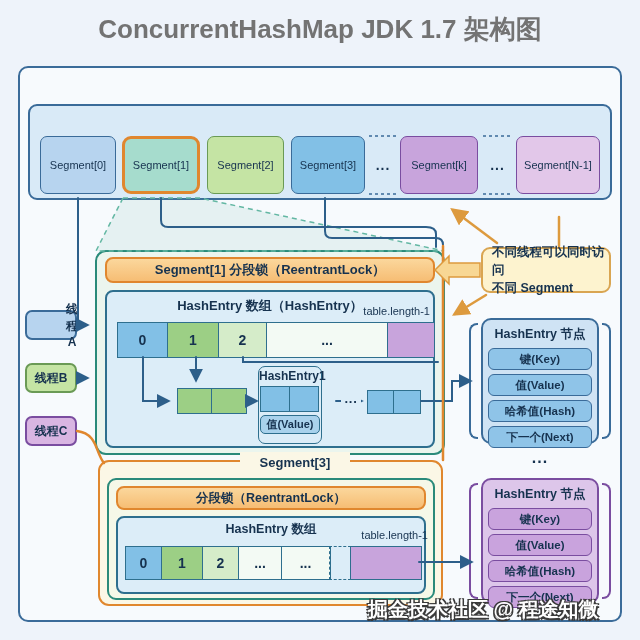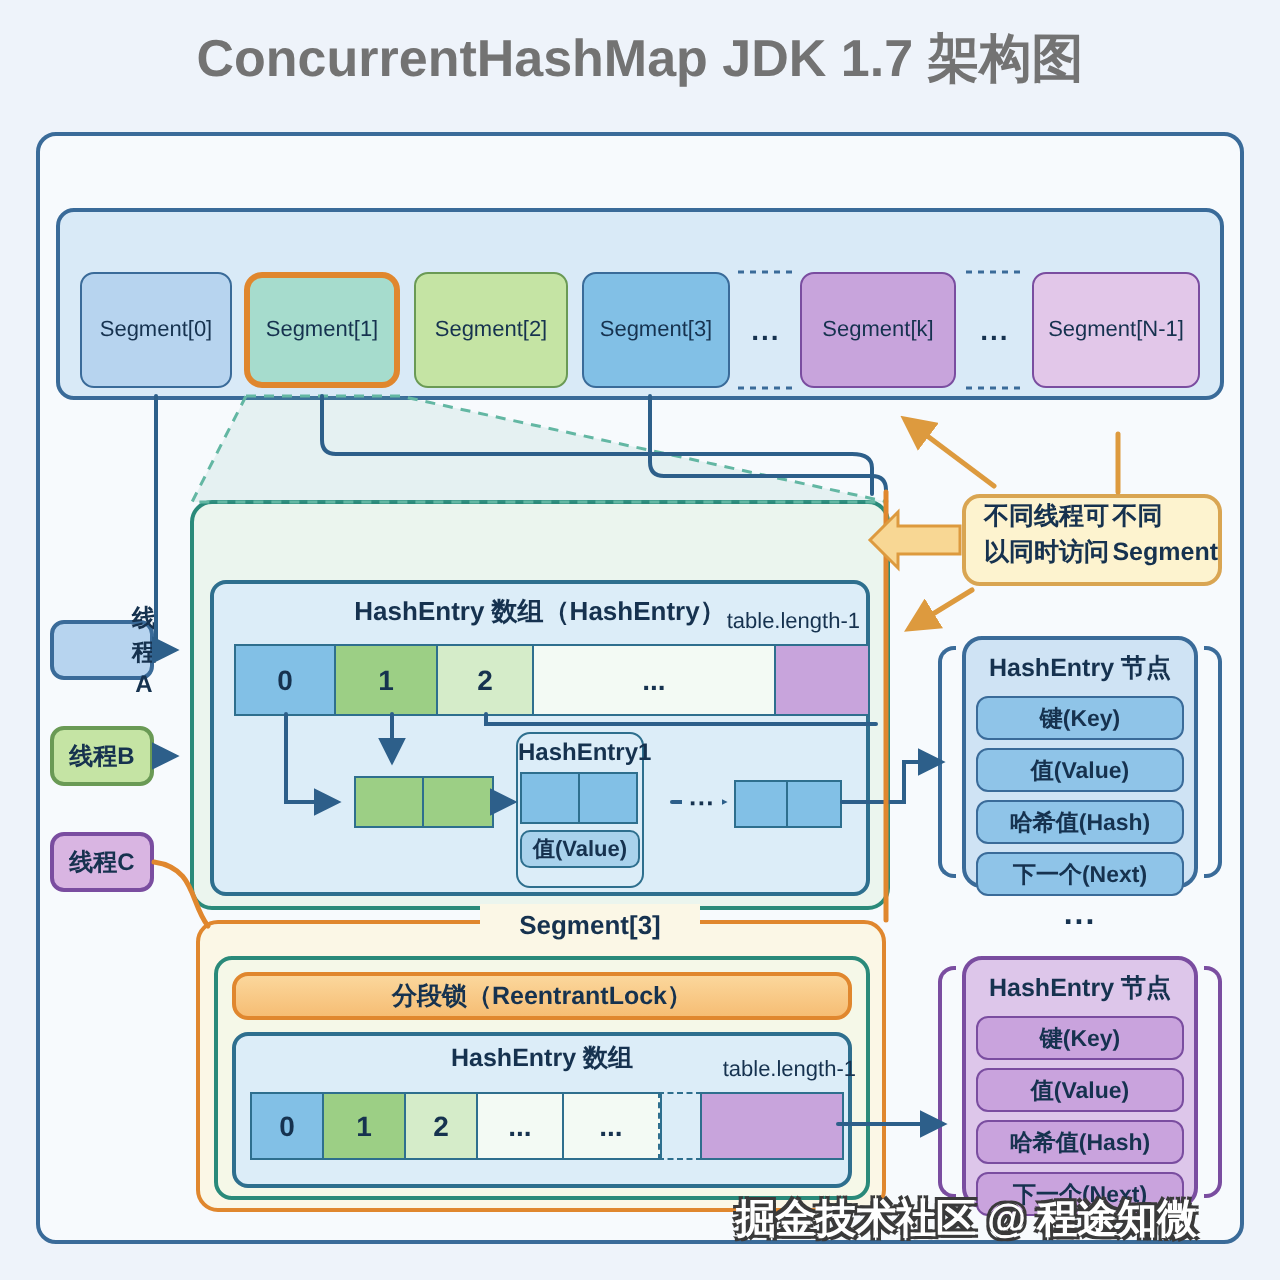--- a/index.html
+++ b/index.html
@@ -13,21 +13,21 @@
   .segarr-title{left:28px;top:109px;width:584px;font-size:13px;font-weight:700;text-align:center;}
   .segcell{top:136px;height:58px;border-radius:7px;font-size:11px;font-weight:400;color:#16324f;}
   .dots{font-size:14px;font-weight:700;letter-spacing:1px;}
   .thread{left:25px;width:52px;height:30px;border-radius:7px;font-size:12px;font-weight:700;}
   .bigbox{background:#ebf5ee;border:2px solid #2a8a7a;border-radius:11px;}
   .lockbar{background:linear-gradient(#fbd79c,#f6bd74);border:2px solid #e0872e;border-radius:8px;font-weight:700;}
   .hashbox{background:#dcedf8;border:2px solid #2e6f8e;border-radius:8px;}
   .cell{height:100%;border:1.5px solid #2e6f8e;display:flex;align-items:center;justify-content:center;font-size:14px;font-weight:700;margin-left:-1.5px;}
   .row{display:flex;}
   .tlen{font-size:11px;font-weight:400;text-align:right;}
-  .notebox{left:481px;top:247px;width:130px;height:46px;background:#fdf3cf;border:2px solid #d9a552;border-radius:9px;font-size:12.5px;font-weight:700;line-height:1.45;display:flex;flex-direction:row;justify-content:center;padding-left:9px;}
+  .notebox{left:481px;top:247px;width:130px;height:46px;background:#fdf3cf;border:2px solid #d9a552;border-radius:9px;font-size:12.5px;font-weight:700;line-height:1.45;display:flex;flex-direction:column;justify-content:center;padding-left:9px;}
   .nodebox-b{background:#cfe3f4;border:2px solid #3a6b99;border-radius:10px;}
   .nodebox-p{background:#ddc6ea;border:2px solid #7a4da0;border-radius:10px;}
   .field-b{background:#8fc4e8;border:1.5px solid #3a6b99;}
   .field-p{background:#c9a3dd;border:1.5px solid #7a4da0;}
   .field{border-radius:6px;height:20px;font-size:11.5px;font-weight:700;margin:0 auto 4px auto;width:102px;display:flex;align-items:center;justify-content:center;}
   .node-title{font-size:12.5px;font-weight:700;text-align:center;margin:6px 0 5px 0;}
   .bracket{width:9px;height:116px;}
   .bkt-b{border:2px solid #3a6b99;}
   .bkt-p{border:2px solid #7a4da0;}
   .bkt-l{border-right:none;border-radius:8px 0 0 8px;}
@@ -55,20 +55,21 @@
   <div class="abs ctr dots" style="left:367px;top:136px;width:32px;height:58px;">...</div>
   <div class="abs ctr segcell" style="left:400px;width:78px;background:#c8a4dc;border:1.5px solid #7a4da0;">Segment[k]</div>
   <div class="abs ctr dots" style="left:481px;top:136px;width:33px;height:58px;">...</div>
   <div class="abs ctr segcell" style="left:516px;width:84px;background:#e2c7e9;border:1.5px solid #7a4da0;">Segment[N-1]</div>
 
   <div class="abs ctr thread" style="top:310px;background:#b7d4ef;border:2px solid #3a6b99;padding-left:42px;">线程A</div>
   <div class="abs ctr thread" style="top:363px;background:#c5e4a4;border:2px solid #6a9a55;">线程B</div>
   <div class="abs ctr thread" style="top:416px;background:#d9b5e2;border:2px solid #7a4da0;">线程C</div>
 
   <div class="abs bigbox" style="left:95px;top:250px;width:350px;height:205px;"></div>
+  <div class="abs ctr lockbar" style="left:105px;top:257px;width:330px;height:26px;font-size:13px;">Segment[1]  分段锁（ReentrantLock）</div>
   <div class="abs hashbox" style="left:105px;top:290px;width:330px;height:158px;">
     <div style="font-size:13px;font-weight:700;text-align:center;margin-top:5px;">HashEntry 数组（HashEntry）</div>
   </div>
   <div class="abs tlen" style="left:330px;top:305px;width:100px;">table.length-1</div>
   <div class="abs row" style="left:118px;top:322px;height:34px;">
     <div class="cell" style="width:50px;background:#82c0e6;">0</div>
     <div class="cell" style="width:50px;background:#9ccf85;">1</div>
     <div class="cell" style="width:48px;background:#d5ecc9;">2</div>
     <div class="cell" style="width:120px;background:#f3faf4;">...</div>
     <div class="cell" style="width:46px;background:#c8a4dc;"></div>

